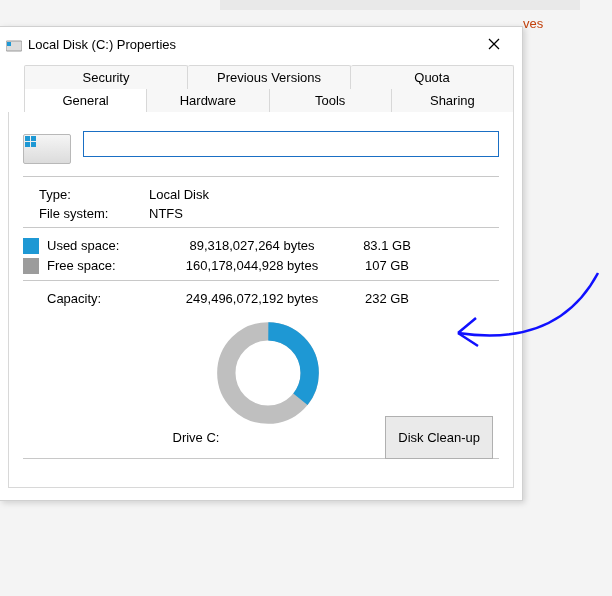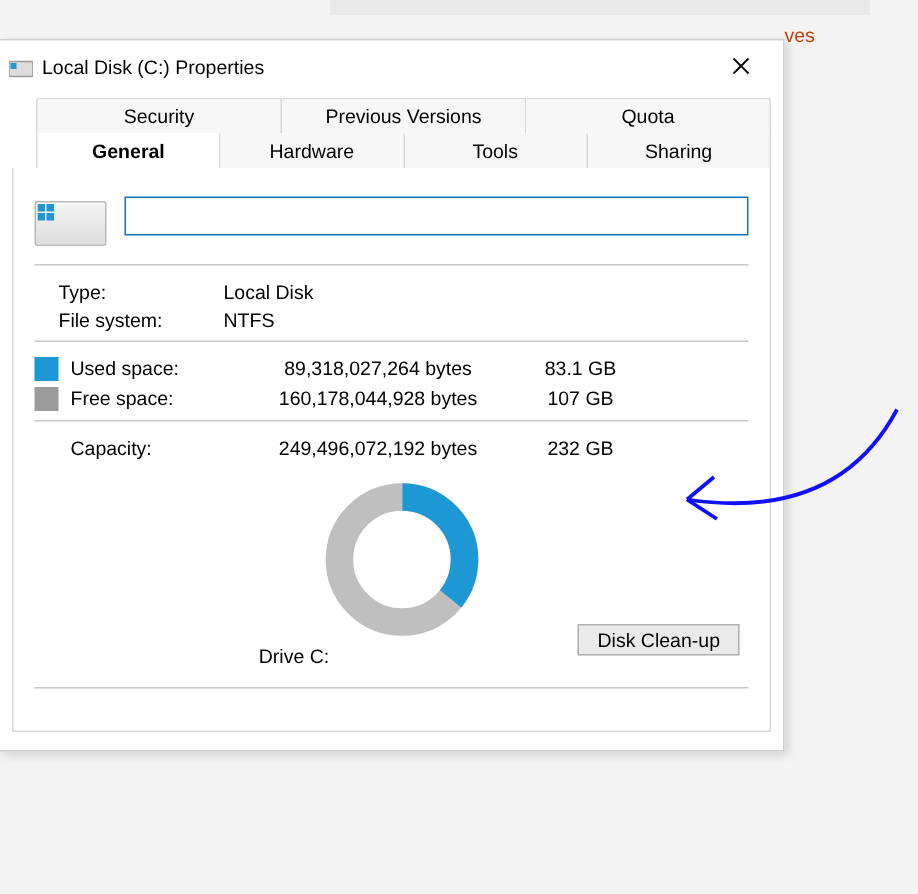--- a/index.html
+++ b/index.html
@@ -14,21 +14,21 @@
   .titlebar .sysicon{width:16px;height:16px;margin-right:6px;}
   .titlebar .title{flex:1;font-size:13px;}
   .closebtn{width:40px;height:28px;display:flex;align-items:center;justify-content:center;cursor:default;}
   .closebtn svg{width:12px;height:12px;}
   
   .tabs{margin:4px 8px 0 24px;}
   .tabrow{display:flex;}
   .tab{flex:1;text-align:center;padding:4px 0;border:1px solid #d8d8d8;border-bottom:none;background:#f7f7f7;font-size:13px;cursor:default;}
   .tabrow.top .tab{border-top-left-radius:2px;border-top-right-radius:2px;}
   .tabrow.bottom .tab{border-top:none;}
-  .tab.active{background:#fff;font-weight:bold;}
+  .tab.active{background:#fff;font-weight:normal;}
   .tabrow .tab + .tab{border-left:none;}
   .tabbody{border:1px solid #d8d8d8;border-top:none;margin:0 8px 12px 8px;padding:14px 14px 18px 14px;background:#fff;}
   
   .driveRow{display:flex;align-items:center;margin-bottom:14px;}
   .driveIcon{width:46px;height:36px;margin-right:14px;position:relative;}
   .driveIcon .body{position:absolute;left:0;top:8px;width:46px;height:28px;background:linear-gradient(#f5f5f5,#dcdcdc);border:1px solid #b8b8b8;border-radius:2px;}
   .driveIcon .badge{position:absolute;left:2px;top:10px;width:12px;height:12px;}
   .nameInput{flex:1;height:26px;border:1px solid #1a6fc4;padding:2px 6px;font-size:13px;box-sizing:border-box;}
   .hr{border:none;border-top:1px solid #c8c8c8;margin:6px 0 10px 0;}
   
@@ -42,21 +42,21 @@
   .sw-free{background:#9c9c9c;}
   .spLabel{width:110px;}
   .spBytes{width:190px;text-align:center;}
   .spGB{width:80px;text-align:center;}
   .capRow{display:flex;margin:10px 0 6px 0;}
   .capRow .spLabel{margin-left:24px;width:110px;}
   
   .chartZone{position:relative;height:140px;}
   .donut{position:absolute;left:190px;top:6px;width:110px;height:110px;}
   .driveLetter{position:absolute;left:0;right:130px;top:118px;text-align:center;}
-  .cleanup{position:absolute;right:6px;top:104px;padding:2px 12px;background:#eaeaea;border:1px solid #b0b0b0;font-size:13px;cursor:default;}
+  .cleanup{position:absolute;right:6px;top:104px;padding:13px 12px;background:#eaeaea;border:1px solid #b0b0b0;font-size:13px;cursor:default;}
   
   .arrow{position:absolute;left:448px;top:258px;pointer-events:none;}
 </style>
 </head>
 <body>
 
 <div class="stage">
   <div class="bg-strip"></div>
   <span class="bg-text1">ves</span>
   <span class="bg-text2">ted</span>

